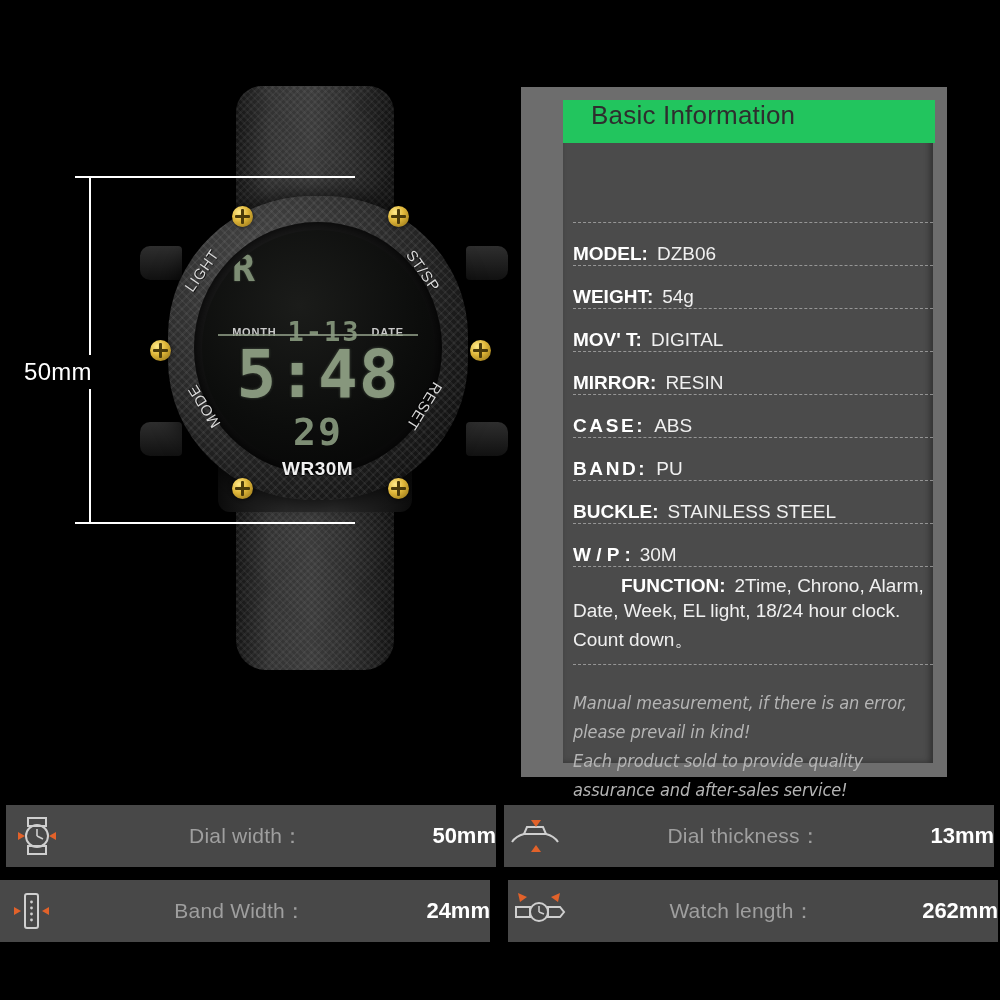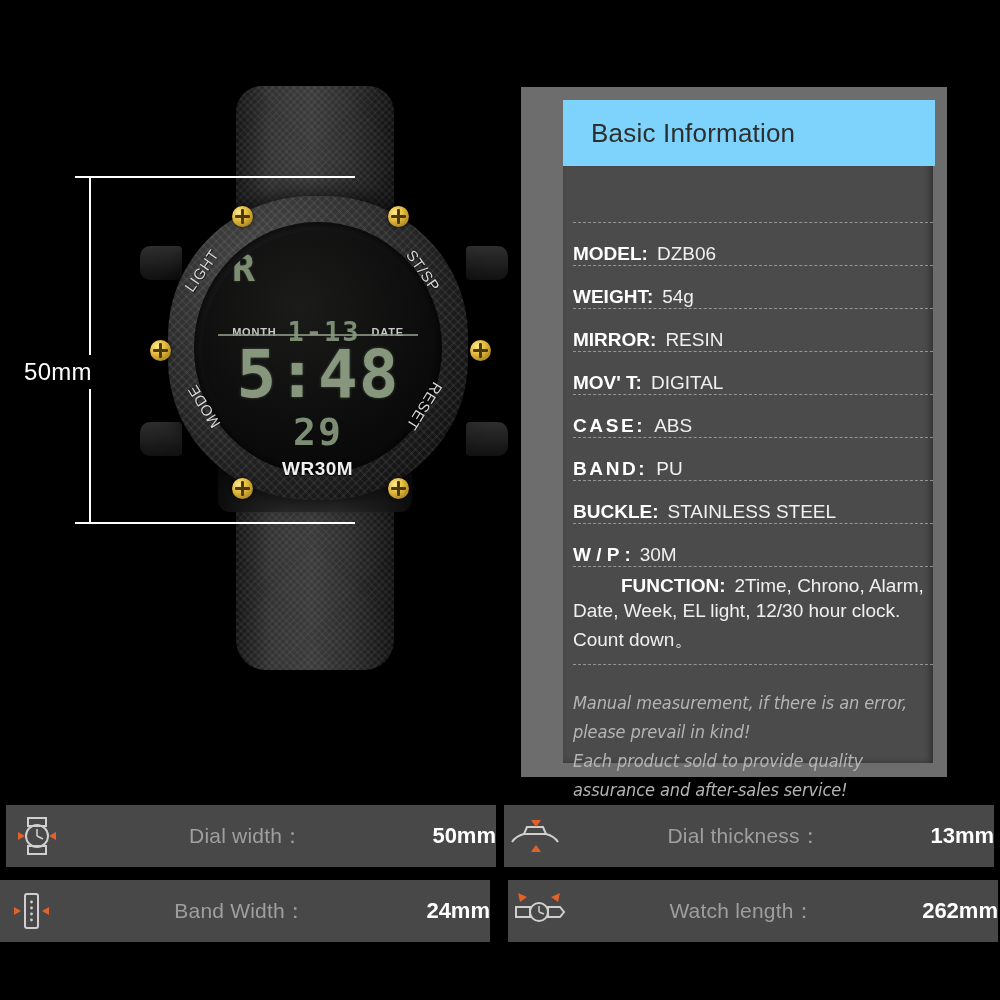--- a/index.html
+++ b/index.html
@@ -142,22 +142,22 @@
   #info-frame {
     position:absolute; left:521px; top:87px; width:426px; height:690px;
     background:#6d6d6d;
   }
   #info-panel {
     position:absolute; left:42px; top:14px; width:370px; height:662px;
     background:#4b4b4b;
     box-shadow:-3px 0 6px rgba(0,0,0,.35) inset;
   }
   #info-header {
-    position:absolute; left:563px; top:100px; width:372px; height:66px;
-    background:#7dd3fc; display:flex; align-items:center;
+    position:absolute; left:563px; top:100px; width:372px; height:43px;
+    background:#22c55e; display:flex; 
   }
   #info-header-title {
     padding-left:28px; color:#2e2e2e; font-size:26px; letter-spacing:.2px;
   }
 
   #spec-list {
     position:absolute; left:573px; top:222px; width:360px;
   }
   .spec-row {
     display:flex; align-items:flex-end;
@@ -267,26 +267,26 @@
 <div id="spec-list">
     <div class="spec-row">
       <span class="spec-key">MODEL:</span>
       <span class="spec-val">DZB06</span>
     </div>
     <div class="spec-row">
       <span class="spec-key">WEIGHT:</span>
       <span class="spec-val">54g</span>
     </div>
     <div class="spec-row">
+      <span class="spec-key">MOV' T:</span>
+      <span class="spec-val">DIGITAL</span>
+    </div>
+    <div class="spec-row">
       <span class="spec-key">MIRROR:</span>
       <span class="spec-val">RESIN</span>
-    </div>
-    <div class="spec-row">
-      <span class="spec-key">MOV' T:</span>
-      <span class="spec-val">DIGITAL</span>
     </div>
     <div class="spec-row">
       <span class="spec-key sp1">CASE:</span>
       <span class="spec-val">ABS</span>
     </div>
     <div class="spec-row">
       <span class="spec-key sp1">BAND:</span>
       <span class="spec-val">PU</span>
     </div>
     <div class="spec-row">
@@ -295,21 +295,21 @@
     </div>
     <div class="spec-row">
       <span class="spec-key">W / P :</span>
       <span class="spec-val">30M</span>
     </div>
     <div id="function-block">
       <div id="function-line1">
         <span class="spec-key">FUNCTION:</span>
         <span class="spec-val">2Time, Chrono,  Alarm,</span>
       </div>
-      <div class="func-text">Date,  Week,  EL light,  12/30 hour clock.</div>
+      <div class="func-text">Date,  Week,  EL light,  18/24 hour clock.</div>
       <div class="func-text">Count down。</div>
     </div>
   </div>
 
 <div id="disclaimer">
   <div>Manual measurement, if there is an error, please prevail in kind!</div>
   <div>Each product sold to provide quality assurance and after-sales service!</div>
 </div>
 
 <div class="spec-bar" id="bar-dial-width">

